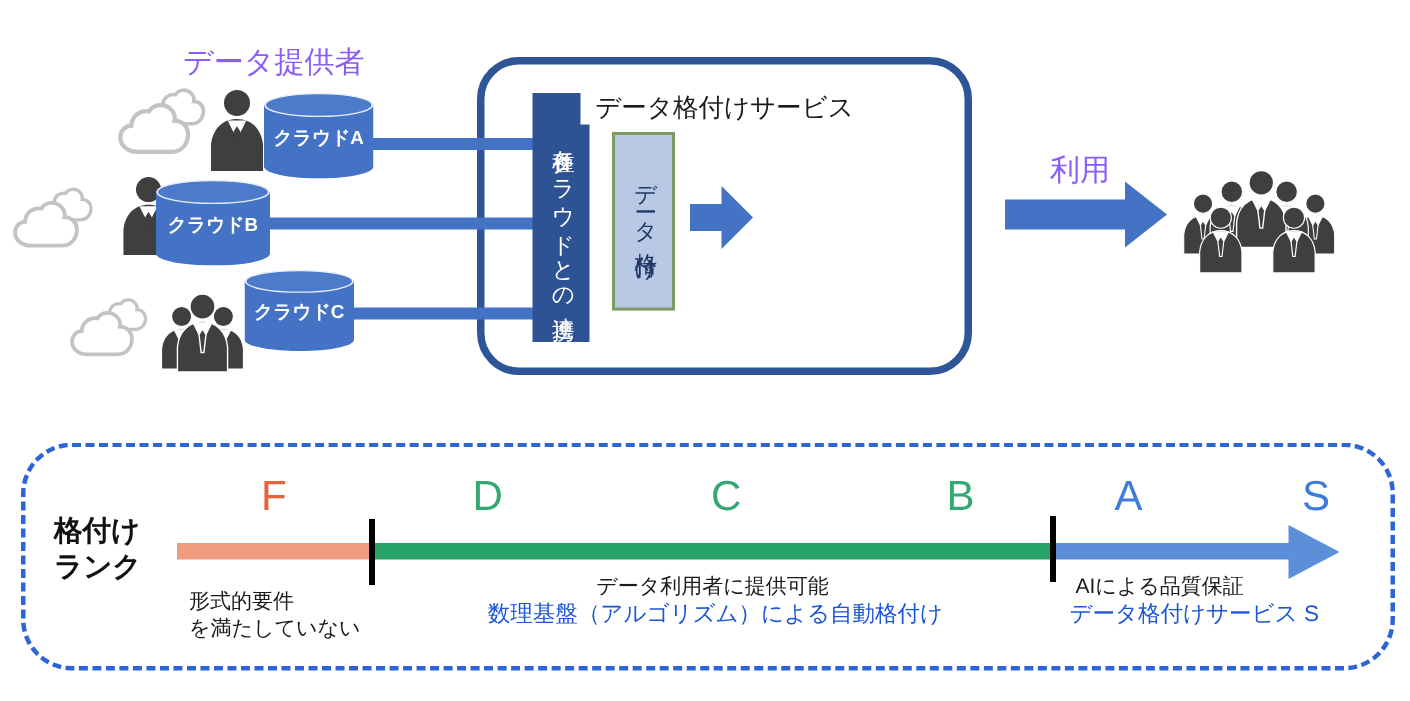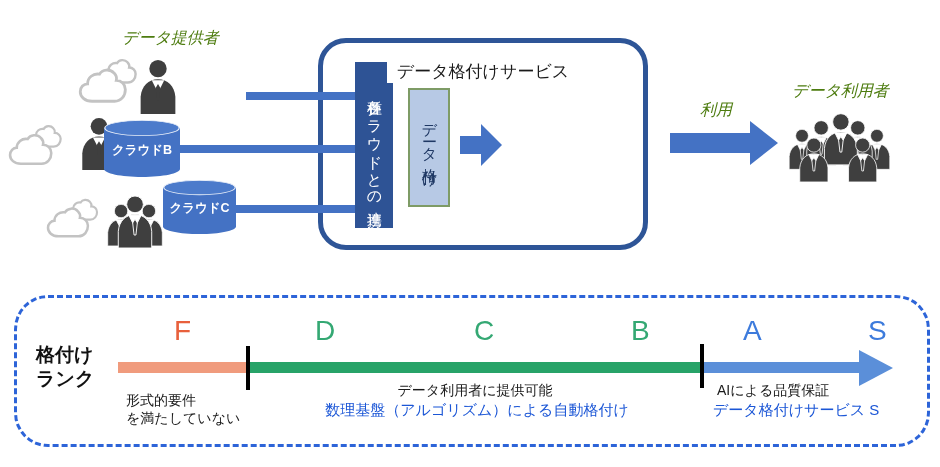--- a/index.html
+++ b/index.html
@@ -1,21 +1,21 @@
 <!DOCTYPE html>
 <html><head>
 <meta charset="utf-8">
 <style>
   * { margin:0; padding:0; box-sizing:border-box; }
   body { background:#fff; font-family:"Liberation Sans","DejaVu Sans",sans-serif; }
   .canvas { position:relative; width:940px; height:467px; background:#fff; overflow:hidden; }
   .abs { position:absolute; }
 
   
-  .section-label { font-size:16px; color:#4d7c0f; white-space:nowrap;font-style:italic; }
+  .section-label { font-size:20px; color:#8b5cf6; white-space:nowrap; }
 
   .cylinder { position:absolute; }
   .cylinder svg { position:absolute; inset:0; width:100%; height:100%; }
   .cyl-label { position:absolute; left:0; right:0; text-align:center; color:#fff;
                font-weight:bold; font-size:12.5px; white-space:nowrap; }
   .cyl-label-big { position:absolute; left:0; right:0; text-align:center; color:#fff;
                font-weight:bold; font-size:15px; line-height:19px; white-space:nowrap; }
 
   .connector { position:absolute; height:8px; background:#4472C4; }
 
@@ -105,20 +105,27 @@
 
   <div class="service-box"></div>
   <div class="service-title-wrap">
     <span class="service-title">データ格付けサービス</span>
   </div>
 
   <div class="connector" style="left:246px; top:92px; width:112px;"></div>
   <div class="connector" style="left:178px; top:145px; width:180px;"></div>
   <div class="connector" style="left:234px; top:205px; width:124px;"></div>
 
+  <div class="cylinder" style="left:176px; top:62px; width:73px; height:57px;">
+    <svg viewBox="0 0 100 100" preserveAspectRatio="none">
+      <path d="M0,14 V86 C0,93.7 22.4,100 50,100 C77.6,100 100,93.7 100,86 V14 Z" fill="#4472C4"></path>
+      <ellipse cx="50" cy="14" rx="49" ry="13.4" fill="#4C7BCB" stroke="#E8EEF8" stroke-width="1.6"></ellipse>
+    </svg>
+    <span class="cyl-label" style="top:22px;">クラウドA</span>
+  </div>
 
   <div class="cylinder" style="left:104px; top:120px; width:76px; height:57px;">
     <svg viewBox="0 0 100 100" preserveAspectRatio="none">
       <path d="M0,14 V86 C0,93.7 22.4,100 50,100 C77.6,100 100,93.7 100,86 V14 Z" fill="#4472C4"></path>
       <ellipse cx="50" cy="14" rx="49" ry="13.4" fill="#4C7BCB" stroke="#E8EEF8" stroke-width="1.6"></ellipse>
     </svg>
     <span class="cyl-label" style="top:22px;">クラウドB</span>
   </div>
 
   <div class="cylinder" style="left:163px; top:180px; width:73px; height:54px;">
@@ -135,21 +142,20 @@
   <svg class="icon-svg" style="left:460px; top:122px;" width="42" height="46" viewBox="0 0 42 46">
     <polygon points="0,14 21,14 21,2 42,23 21,44 21,32 0,32" fill="#4472C4"></polygon>
   </svg>
 
 
   <div class="abs section-label" style="left:700px; top:100px;">利用</div>
   <svg class="icon-svg" style="left:670px; top:120px;" width="108" height="46" viewBox="0 0 108 46">
     <polygon points="0,13 80,13 80,1 108,23 80,45 80,33 0,33" fill="#4472C4"></polygon>
   </svg>
 
-  <div class="abs section-label" style="left:792px; top:81px;">データ利用者</div>
   <svg class="icon-svg" style="left:786px; top:108px;" width="108" height="88" viewBox="0 0 124 92">
     <use href="#psn-suit" transform="translate(2,20) scale(0.82)" fill="#3F3F3F" stroke="#fff" stroke-width="1"></use>
     <use href="#psn-suit" transform="translate(88,20) scale(0.82)" fill="#3F3F3F" stroke="#fff" stroke-width="1"></use>
     <use href="#psn-suit" transform="translate(22,10) scale(0.92)" fill="#3F3F3F" stroke="#fff" stroke-width="1"></use>
     <use href="#psn-suit" transform="translate(64,10) scale(0.92)" fill="#3F3F3F" stroke="#fff" stroke-width="1"></use>
     <use href="#psn-suit" transform="translate(42,2) scale(1.05)" fill="#3F3F3F" stroke="#fff" stroke-width="1"></use>
     <use href="#psn-suit" transform="translate(14,30) scale(0.9)" fill="#3F3F3F" stroke="#fff" stroke-width="1"></use>
     <use href="#psn-suit" transform="translate(70,30) scale(0.9)" fill="#3F3F3F" stroke="#fff" stroke-width="1"></use>
   </svg>
 

